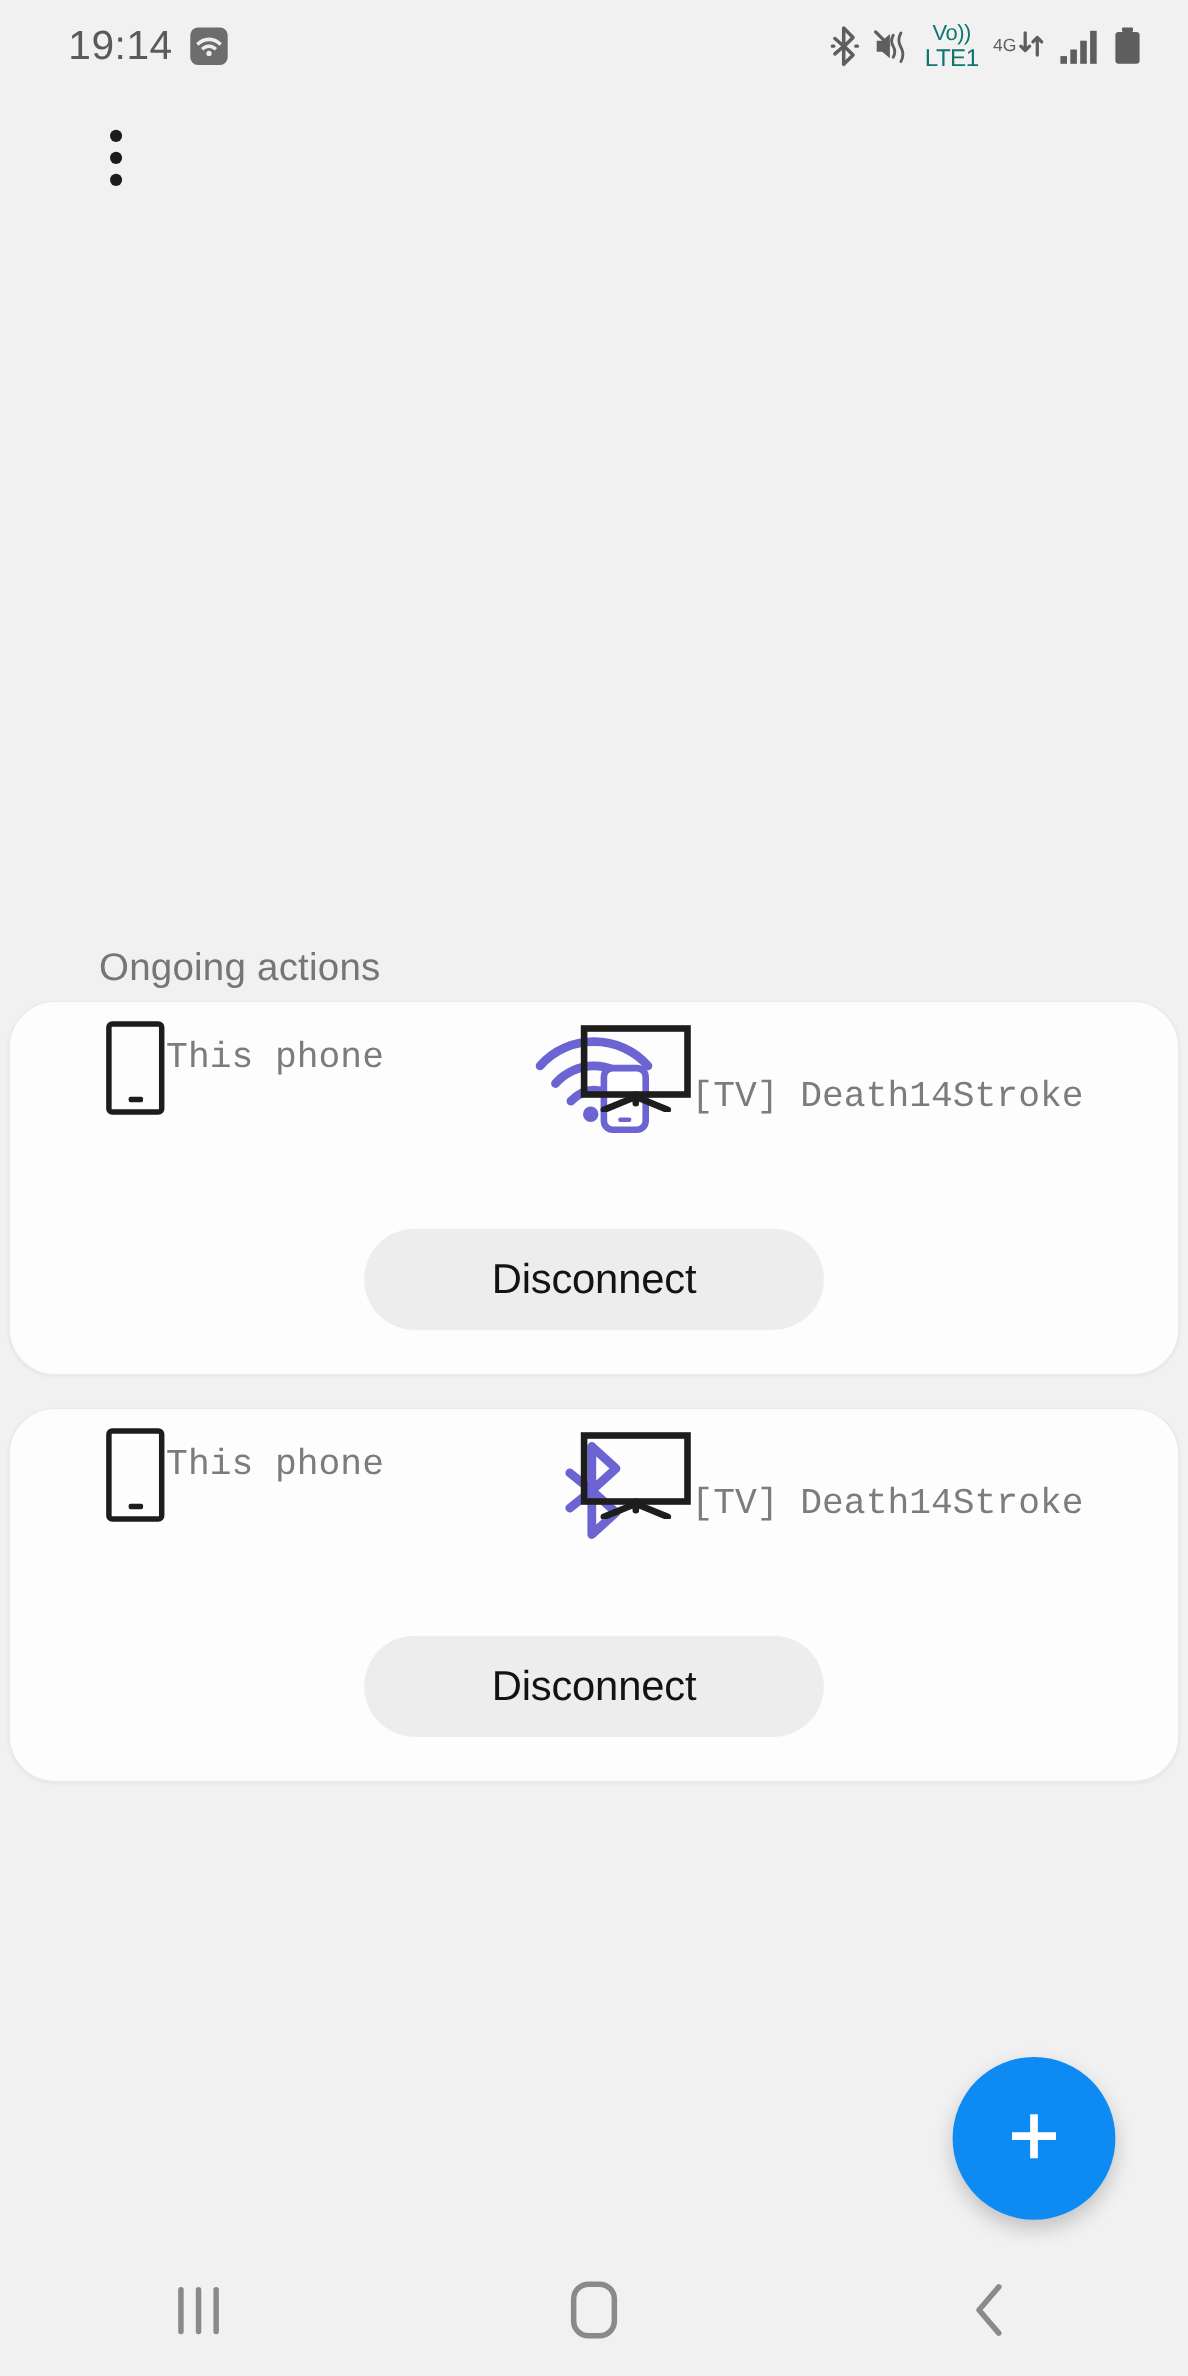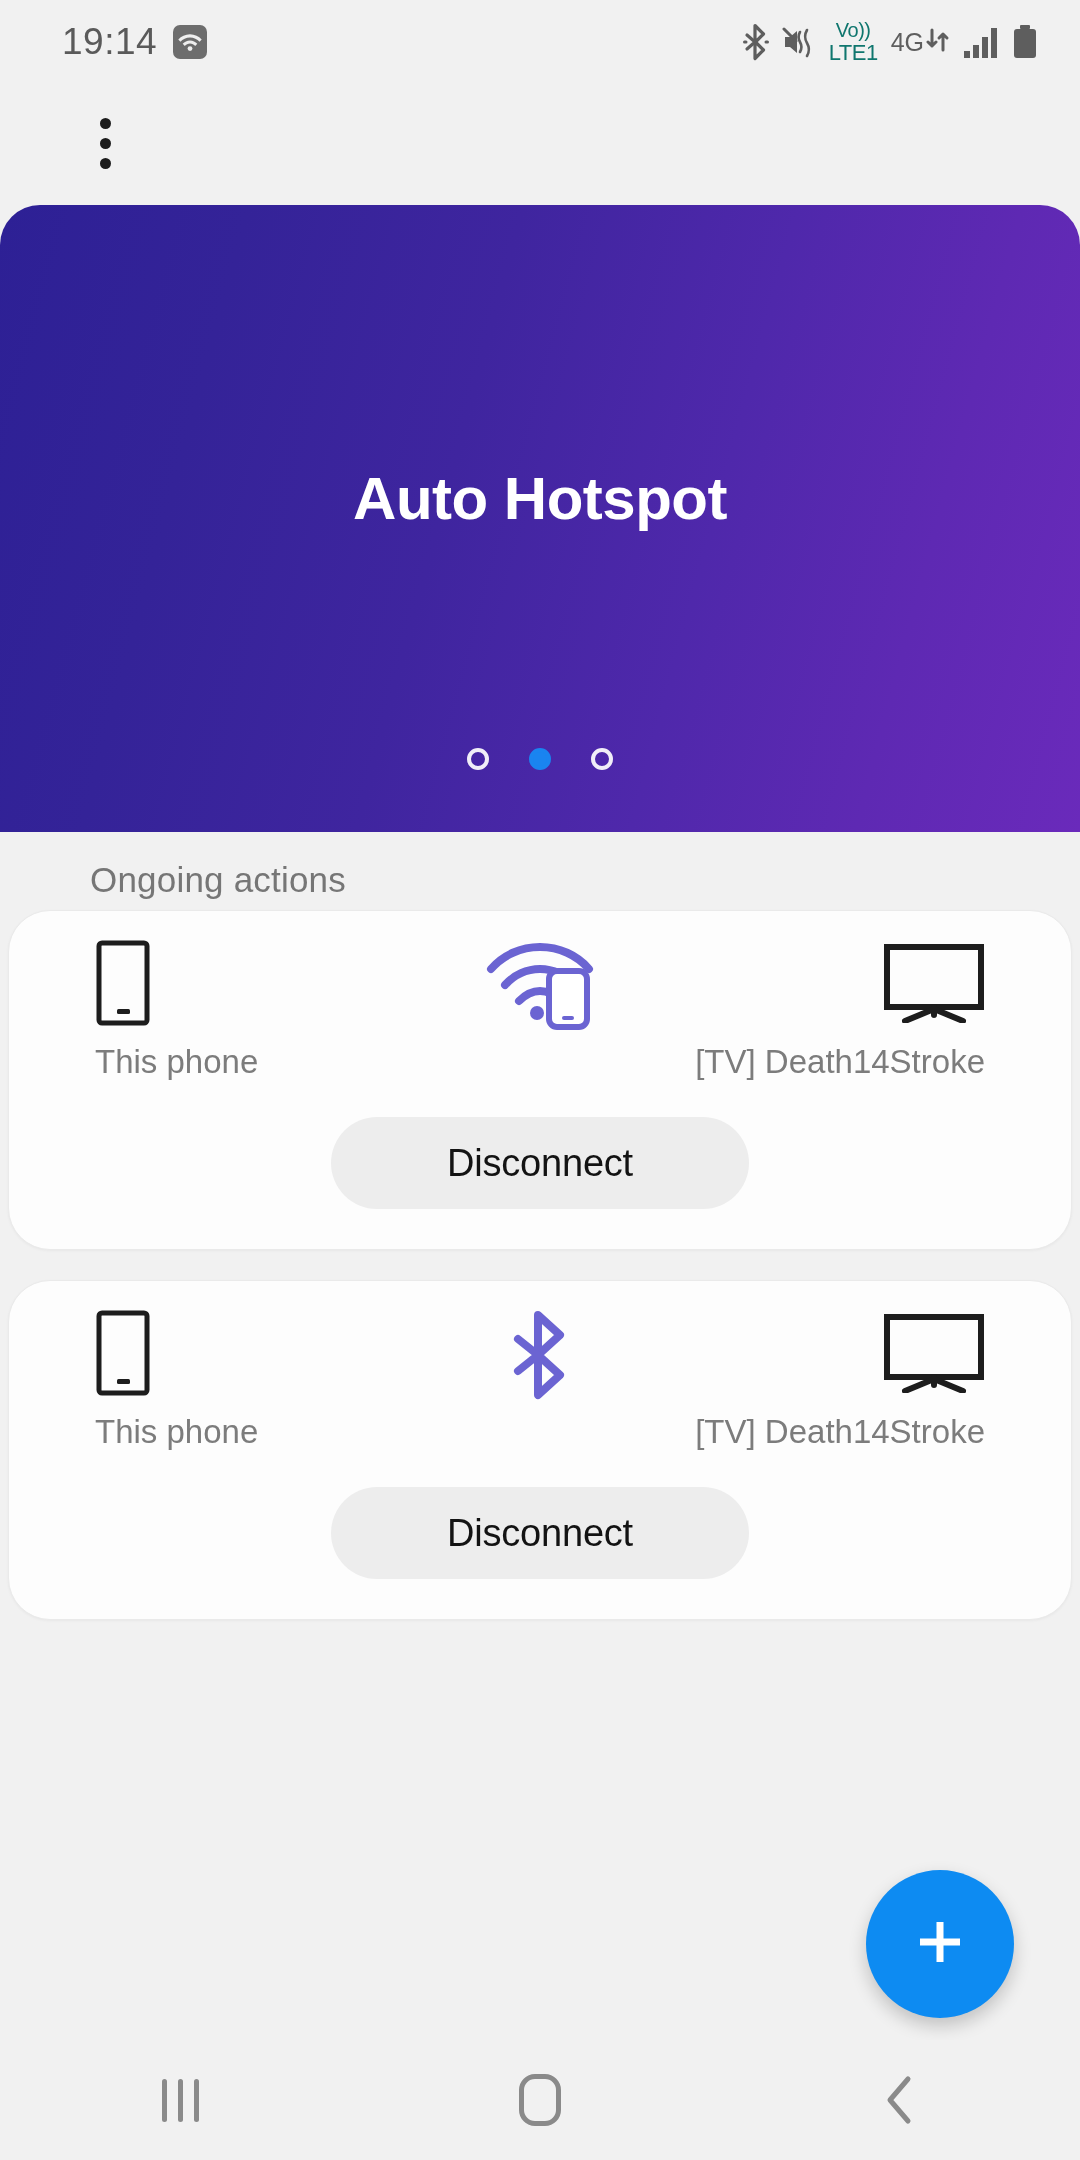--- a/index.html
+++ b/index.html
@@ -64,21 +64,21 @@
     color: #0f766e;
   }
   .volte-top { font-size: 20px; letter-spacing: -0.5px; }
   .volte-bot { font-size: 22px; letter-spacing: -0.5px; margin-top: 2px; }
   .net-block {
     display: flex;
     align-items: center;
     gap: 2px;
     color: #5e5e5e;
   }
-  .net-g { font-size: 25px; line-height: 1; }
+  .net-g { font-size: 16px; line-height: 1; }
 
   
   .app-bar {
     position: absolute;
     top: 84px; left: 0;
     width: 1080px;
     height: 118px;
     display: flex;
     align-items: center;
     justify-content: space-between;
@@ -169,24 +169,25 @@
   }
   #card-0 { top: 910px; height: 340px; }
   #card-1 { top: 1280px; height: 340px; }
 
   .card-devices {
     position: relative;
     height: 200px;
   }
   .dev-col {
     position: absolute;
-    top: 28px;
-    display: flex;
-    flex-direction: column;
+    top: 16px;
+    display: flex;
+    flex-direction: row;
     align-items: flex-start;
+    font-family: Liberation Mono, monospace;
   }
   .dev-col.left  { left: 86px; }
   .dev-col.right { right: 86px; align-items: flex-end; text-align: right; }
   .dev-icon-wrap {
     height: 88px;
     display: flex;
     align-items: center;
   }
   .dev-label {
     margin-top: 16px;
@@ -339,28 +340,20 @@
   </div>
 
   <div class="app-bar">
     <div class="overflow-menu">
       <span class="dot"></span>
       <span class="dot"></span>
       <span class="dot"></span>
     </div>
   </div>
 
-  <div class="banner">
-    <div class="banner-title">Auto Hotspot</div>
-    <div class="banner-dots">
-      <span class="dot-ind"></span>
-      <span class="dot-ind active"></span>
-      <span class="dot-ind"></span>
-    </div>
-  </div>
 
   <div class="section-label">Ongoing actions</div>
 
   <div class="card" id="card-0">
     <div class="card-devices">
 
       <div class="dev-col left">
         <div class="dev-icon-wrap">
           <svg width="56" height="88" viewBox="0 0 56 88">
             <rect x="4" y="4" width="48" height="80" rx="3" fill="none" stroke="#1d1d1d" stroke-width="5"></rect>

